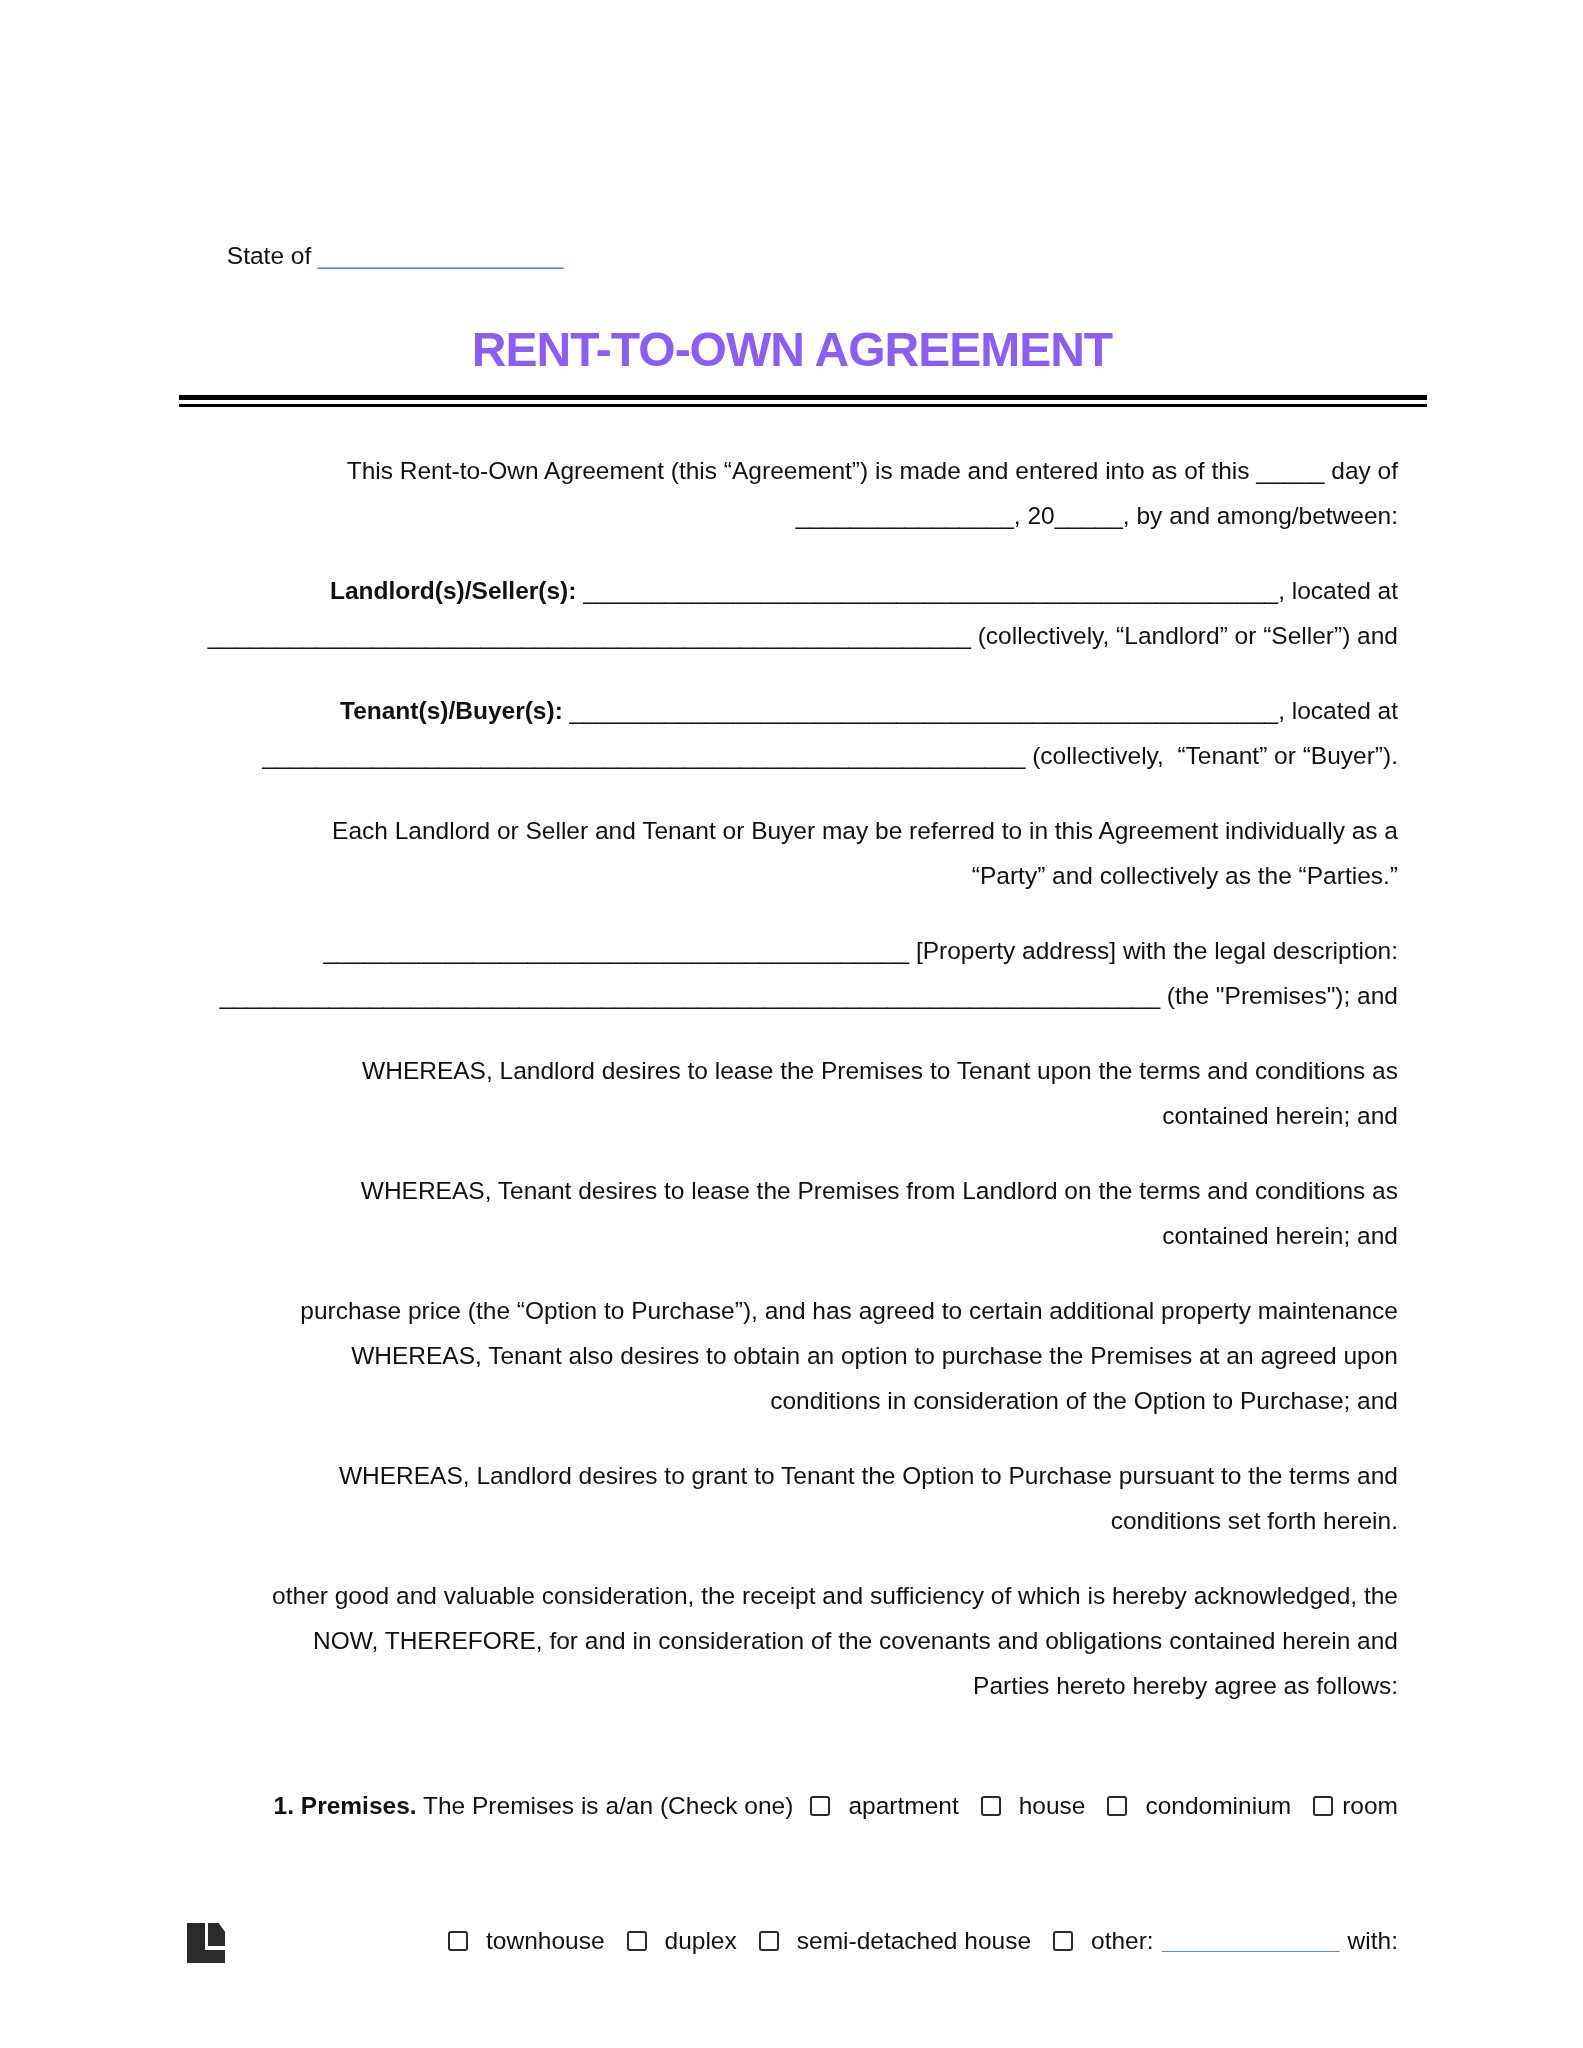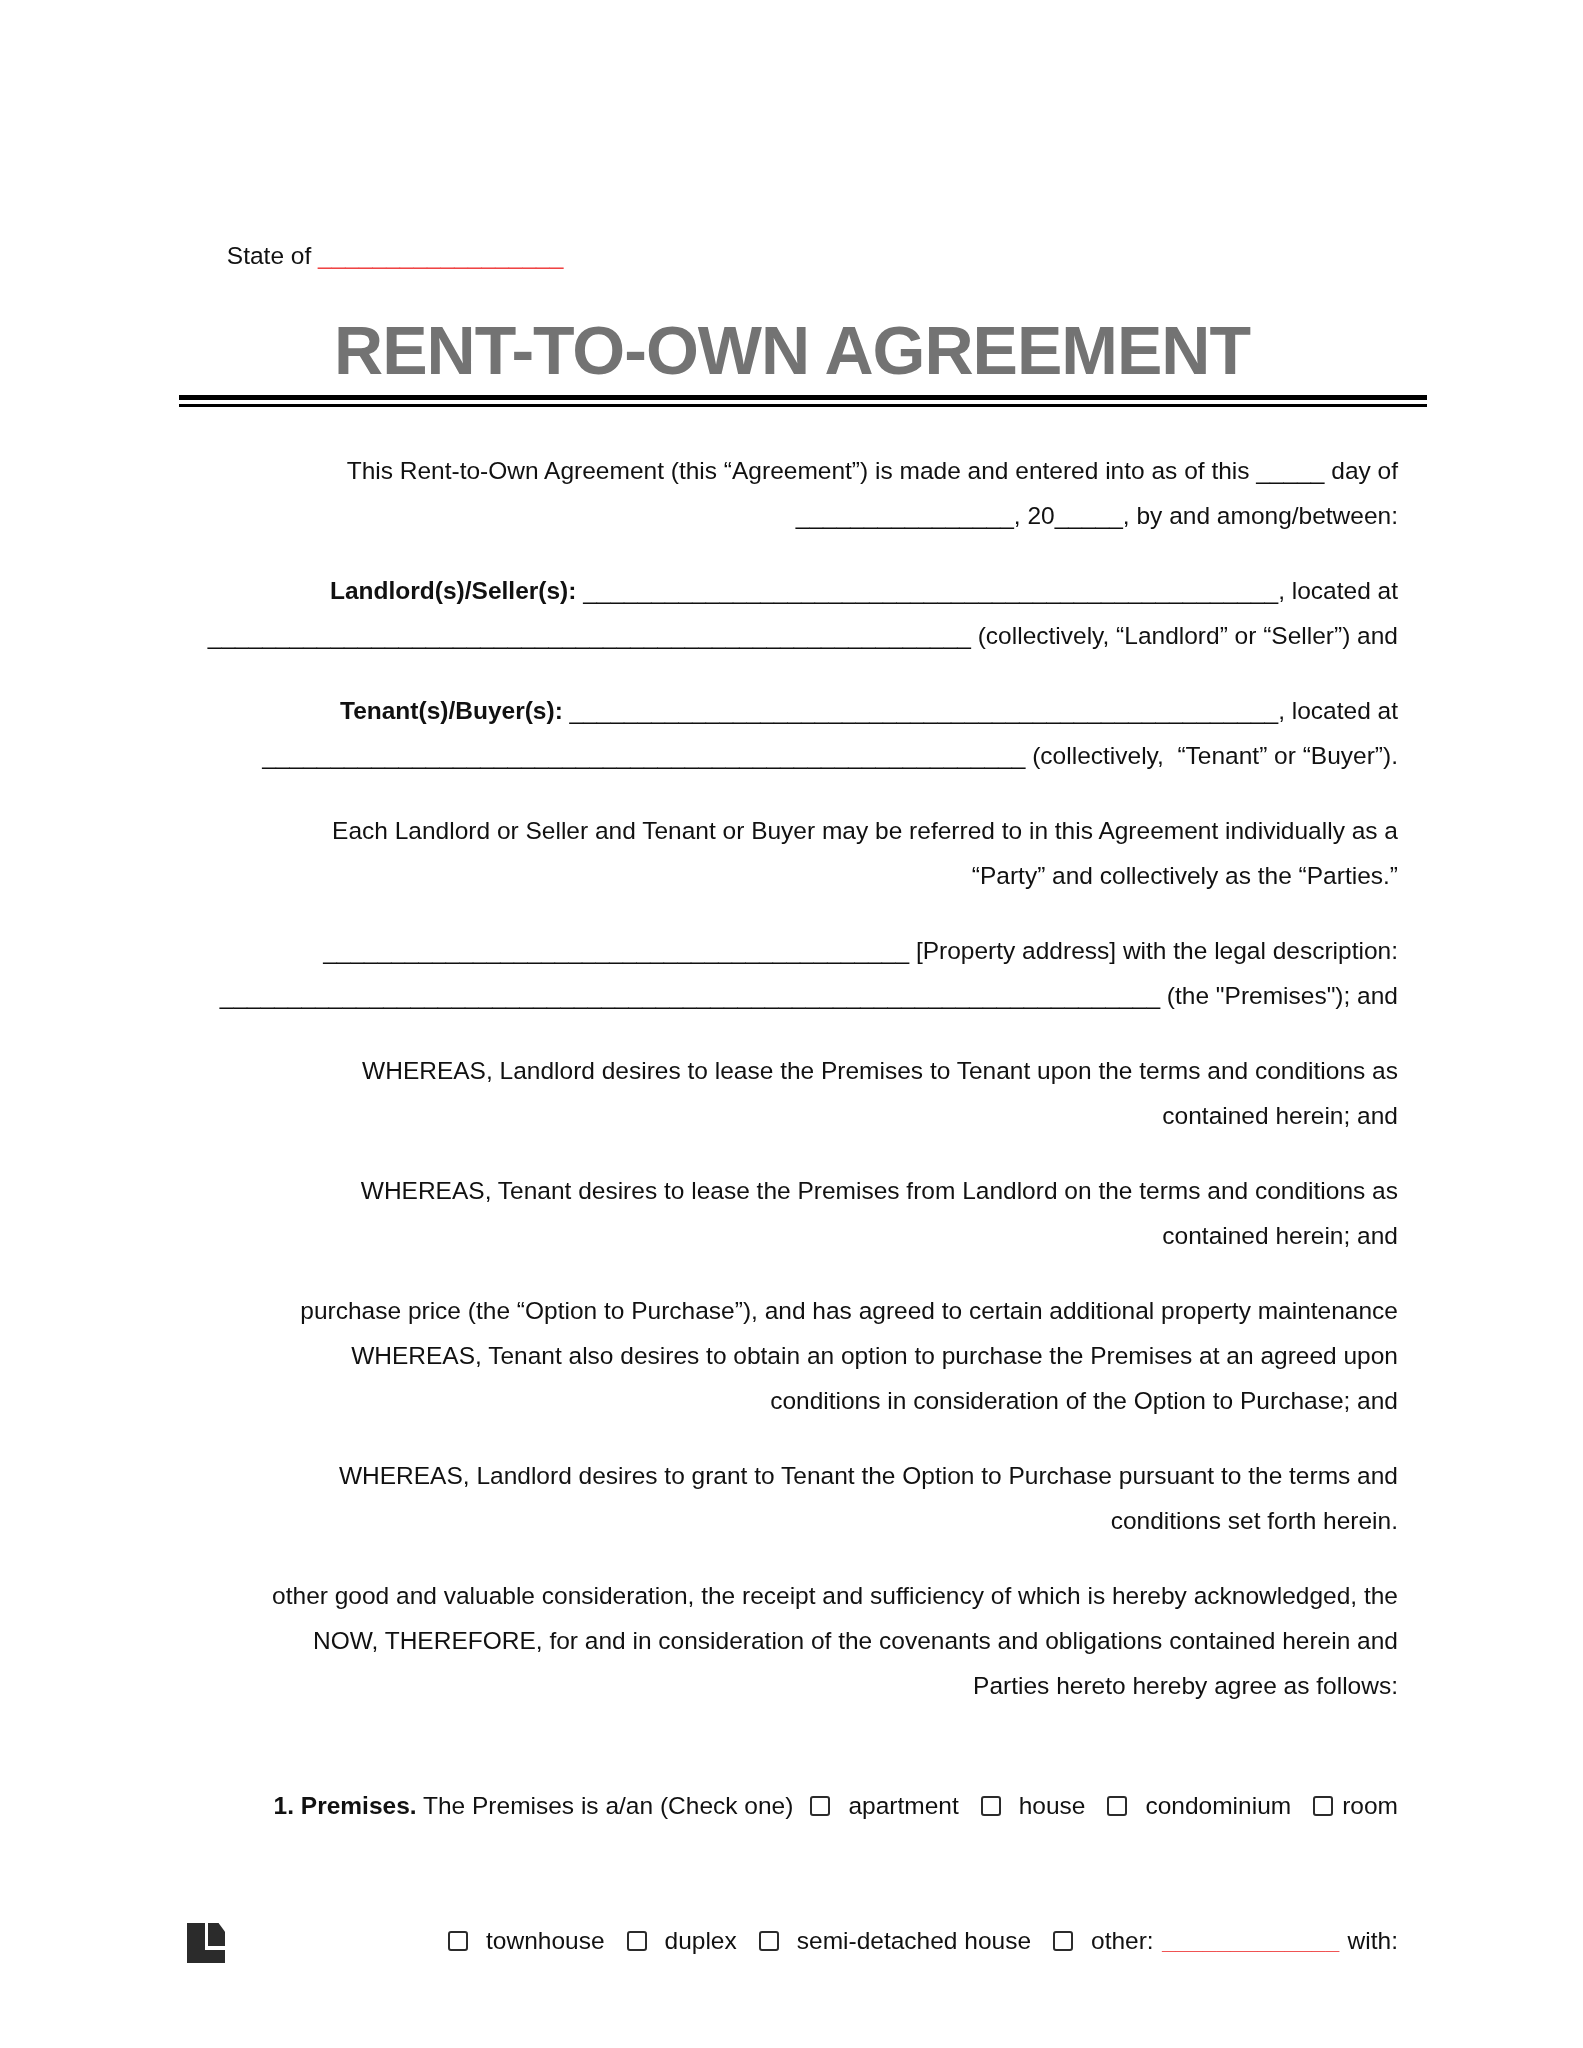--- a/index.html
+++ b/index.html
@@ -10,26 +10,26 @@
     font-family:"Liberation Sans", sans-serif;
     color:#111111;
     overflow:hidden;
   }
   .content{
     position:absolute;left:186px;top:0;width:1212px;
     font-size:24.5px;line-height:45px;
   }
   .line, .line span{white-space:pre-wrap;}
   .state-row{margin-top:188px;}
-  .blank-gray{color:#ef4444;}
+  .blank-gray{color:#3b82f6;}
   .doc-title{
     margin:-8px 0 0 0;
-    font-size:68px;line-height:70px;
+    font-size:48px;line-height:70px;
     font-weight:bold;letter-spacing:-1px;
-    text-align:center;color:#737373;
+    text-align:center;color:#8b5cf6;
   }
   .title-rule{
     margin-top:10px;margin-left:-7px;
     width:1248px;height:4px;
     border-top:5px solid #000;border-bottom:3px solid #000;
   }
   .para{margin:0 0 30px 0;text-align:right;}
   .para.first{margin-top:41px;}
   .b{font-weight:bold;}
   .cb{

